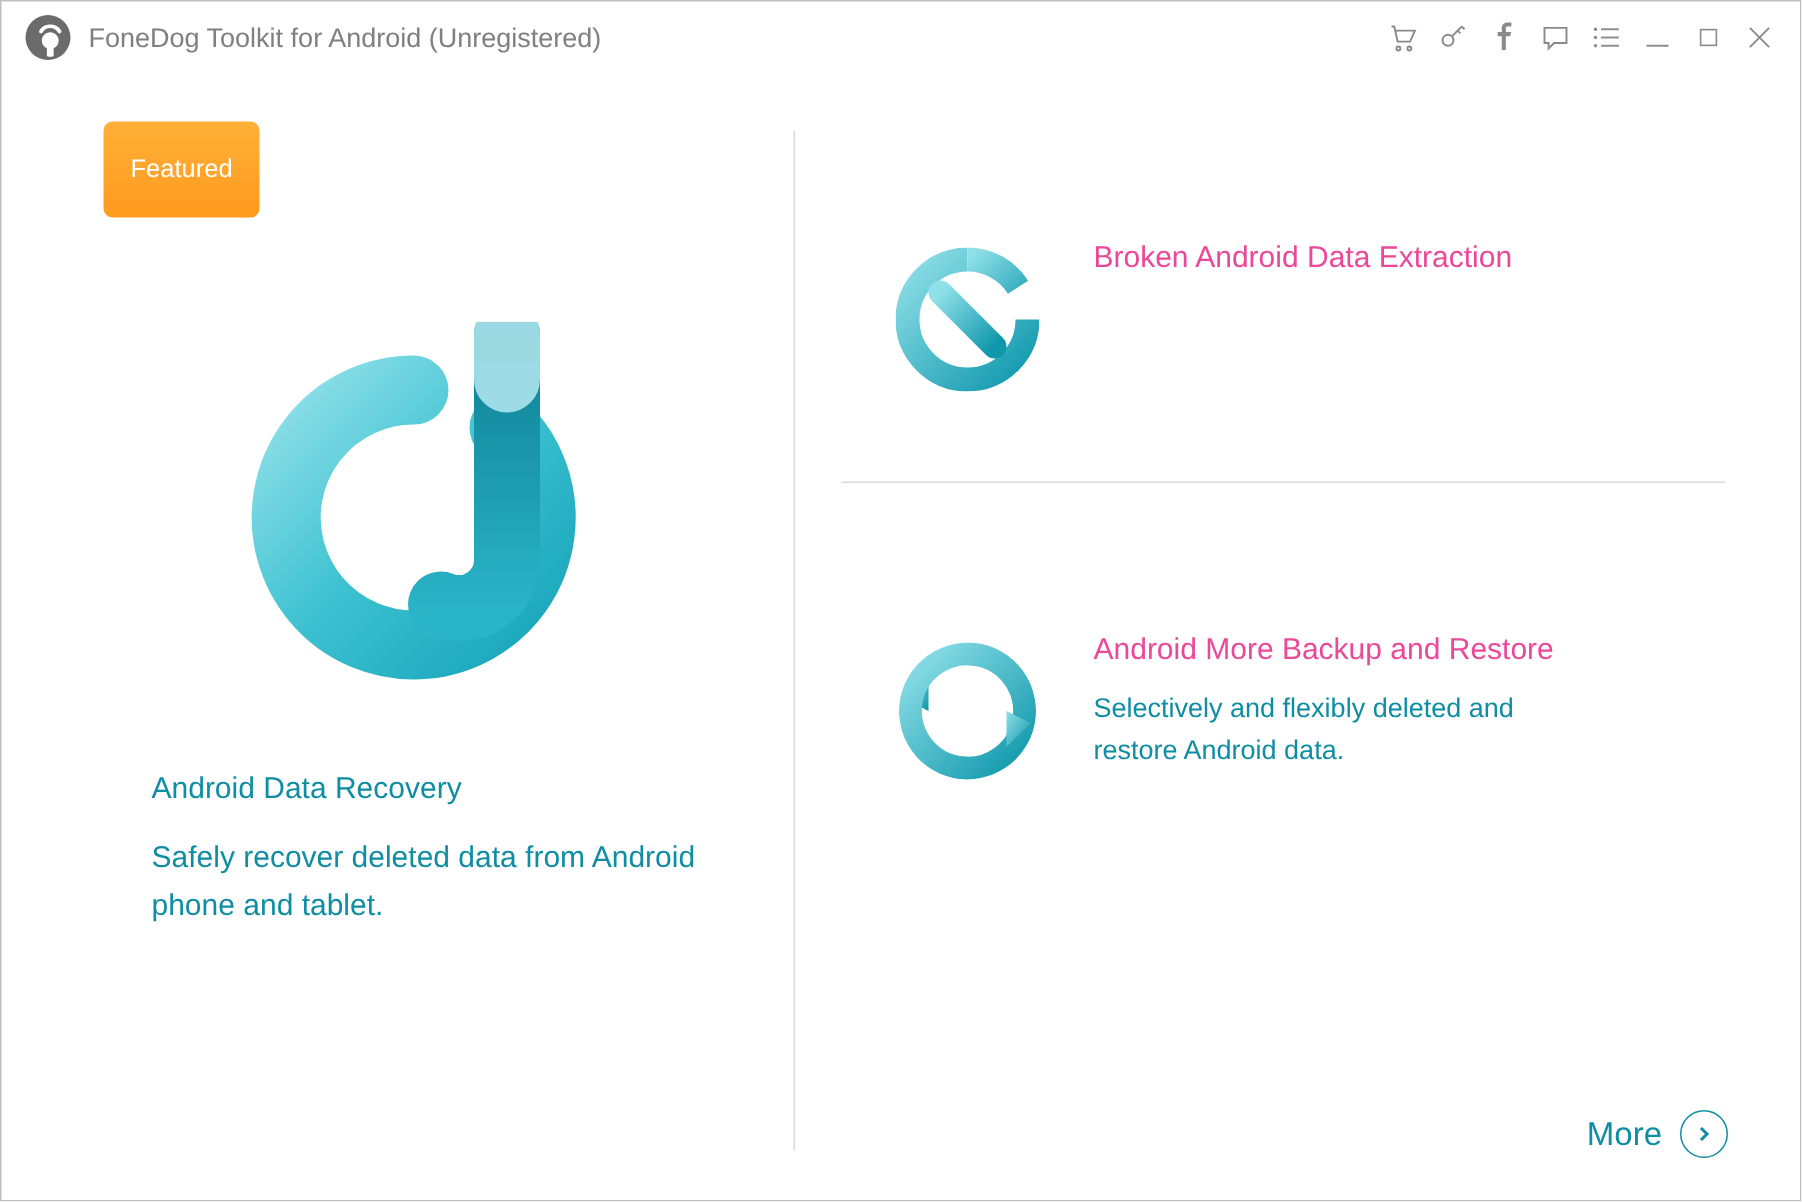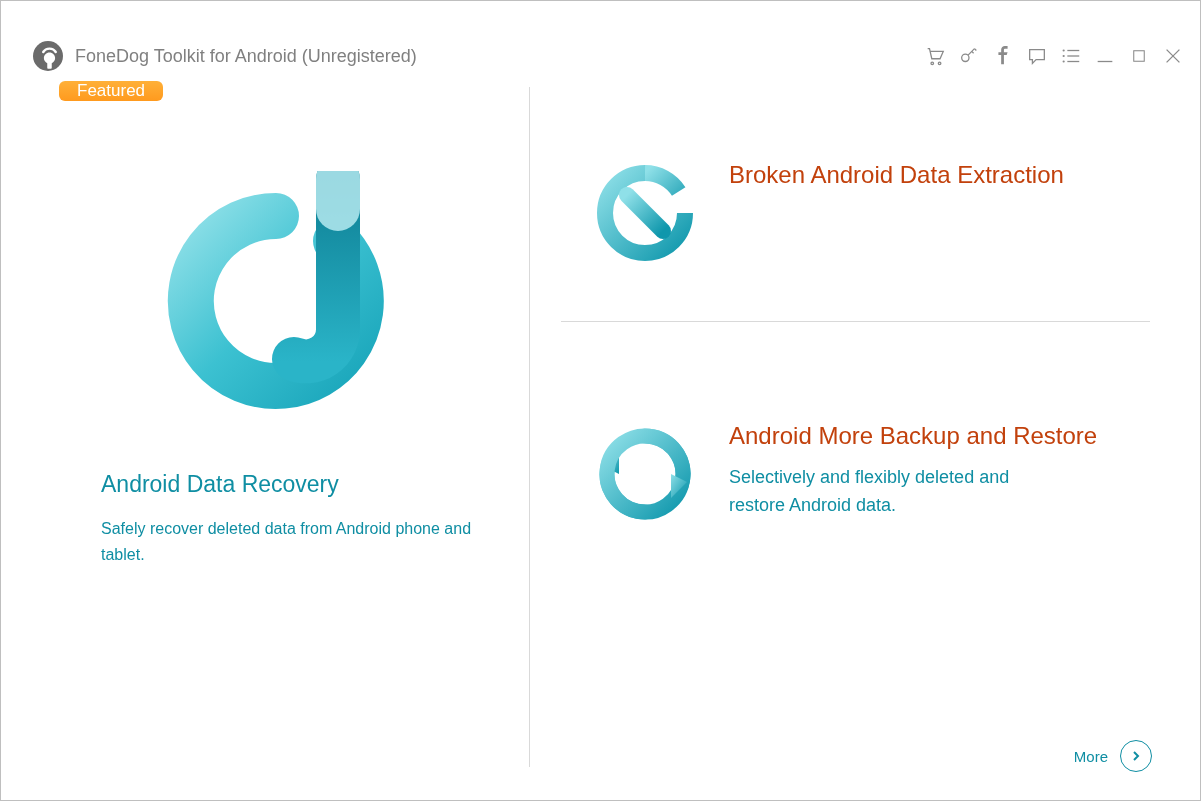--- a/index.html
+++ b/index.html
@@ -1,41 +1,41 @@
 <!DOCTYPE html>
 <html><head>
 <meta charset="utf-8">
 <style>
   html,body{margin:0;padding:0;font-family:"Segoe UI",Arial,sans-serif;background:#fff;color:#444}
   .window{width:1201px;height:801px;border:1px solid #bfbfbf;box-sizing:border-box;position:relative;background:#fff;}
   
-  .titlebar{height:48px;display:flex;align-items:center;padding:0 10px 0 32px;margin-top:31px;}
+  .titlebar{height:48px;display:flex;align-items:center;padding:0 10px 0 16px;}
   .titlebar .logo{width:30px;height:30px;border-radius:50%;background:#6b6b6b;position:relative;margin-right:12px;flex-shrink:0}
   .titlebar .logo svg{position:absolute;top:3px;left:3px}
   .titlebar .title{font-size:18px;color:#808080}
   .titlebar .spacer{flex:1}
   .titlebar .tb-icon{width:34px;height:34px;display:flex;align-items:center;justify-content:center;color:#8a8a8a;cursor:pointer}
   .titlebar .tb-icon svg{width:22px;height:22px;stroke:#8a8a8a;fill:none;stroke-width:1.4}
   .titlebar .tb-icon.small svg{width:18px;height:18px}
   
   .body{position:absolute;top:60px;left:0;right:0;bottom:0;}
   .left-pane{position:absolute;left:40px;top:20px;width:470px;}
-  .featured-badge{display:inline-block;background:linear-gradient(180deg,#ffb038,#ff9a1e);color:#fff;font-size:17px;padding:0 18px;border-radius:6px;margin-left:18px}
+  .featured-badge{display:inline-block;background:linear-gradient(180deg,#ffb038,#ff9a1e);color:#fff;font-size:17px;padding:22px 18px;border-radius:6px;margin-left:28px}
   .left-icon{width:220px;height:260px;margin:70px auto 30px;position:relative}
-  .left-title{color:#0f8ea3;font-size:23px;margin:40px 0 18px 60px}
-  .left-desc{color:#0f8ea3;font-size:16px;line-height:1.6;margin:0 0 0 60px;max-width:390px}
+  .left-title{color:#0f8ea3;font-size:20px;margin:40px 0 18px 60px}
+  .left-desc{color:#0f8ea3;font-size:20px;line-height:1.6;margin:0 0 0 60px;max-width:390px}
   .vline{position:absolute;left:528px;top:26px;width:0;height:680px;border-left:1px solid #d9d9d9}
   .right-pane{position:absolute;left:560px;top:90px;right:50px}
   .r-item{display:flex;align-items:flex-start;gap:36px;padding:10px 0 30px 36px;cursor:pointer}
   .r-icon{width:96px;height:96px;flex-shrink:0;margin-top:4px}
   .r-text{flex:1}
-  .r-title{color:#c2410c;font-size:24px;margin-bottom:14px}
+  .r-title{color:#ec4899;font-size:20px;margin-bottom:14px}
   .r-desc{color:#0f8ea3;font-size:18px;line-height:1.55;max-width:340px}
   .hline{border-top:1px solid #d9d9d9;margin:30px 0 90px 0}
-  .more{position:absolute;right:48px;bottom:28px;display:flex;align-items:center;gap:12px;color:#0f8ea3;font-size:15px;cursor:pointer}
+  .more{position:absolute;right:48px;bottom:28px;display:flex;align-items:center;gap:12px;color:#0f8ea3;font-size:22px;cursor:pointer}
   .more .circ{width:30px;height:30px;border:1.6px solid #0f8ea3;border-radius:50%;display:flex;align-items:center;justify-content:center}
   .more .circ svg{width:12px;height:12px;stroke:#0f8ea3;fill:none;stroke-width:2}
 </style>
 </head>
 <body>
 
 <div class="window">
 
   <div class="titlebar">
     <div class="logo">

